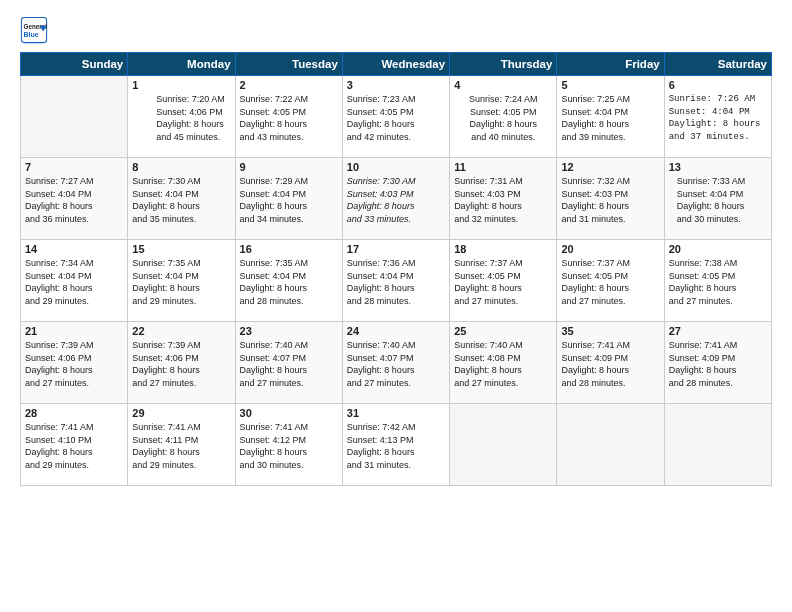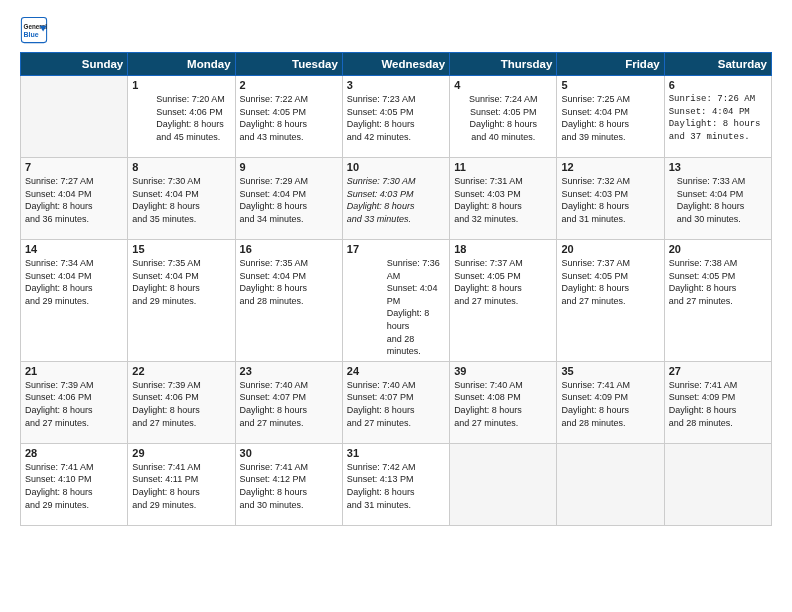--- a/index.html
+++ b/index.html
@@ -230,21 +230,21 @@
           </td>
           <td>
             <span class="day-num">16</span>
             <div class="day-info" style="white-space: pre-line;">Sunrise: 7:35 AM
 Sunset: 4:04 PM
 Daylight: 8 hours
 and 28 minutes.</div>
           </td>
           <td>
             <span class="day-num">17</span>
-            <div class="day-info" style="white-space: pre-line; margin-left: 40px;">Sunrise: 7:36 AM
+            <div class="day-info" style="white-space: pre-line;">Sunrise: 7:36 AM
 Sunset: 4:04 PM
 Daylight: 8 hours
 and 28 minutes.</div>
           </td>
           <td>
             <span class="day-num">18</span>
             <div class="day-info" style="white-space: pre-line;">Sunrise: 7:37 AM
 Sunset: 4:05 PM
 Daylight: 8 hours
 and 27 minutes.</div>
@@ -287,21 +287,21 @@
 and 27 minutes.</div>
           </td>
           <td>
             <span class="day-num">24</span>
             <div class="day-info" style="white-space: pre-line;">Sunrise: 7:40 AM
 Sunset: 4:07 PM
 Daylight: 8 hours
 and 27 minutes.</div>
           </td>
           <td>
-            <span class="day-num">39</span>
+            <span class="day-num">25</span>
             <div class="day-info" style="white-space: pre-line;">Sunrise: 7:40 AM
 Sunset: 4:08 PM
 Daylight: 8 hours
 and 27 minutes.</div>
           </td>
           <td>
             <span class="day-num">35</span>
             <div class="day-info" style="white-space: pre-line;">Sunrise: 7:41 AM
 Sunset: 4:09 PM
 Daylight: 8 hours

